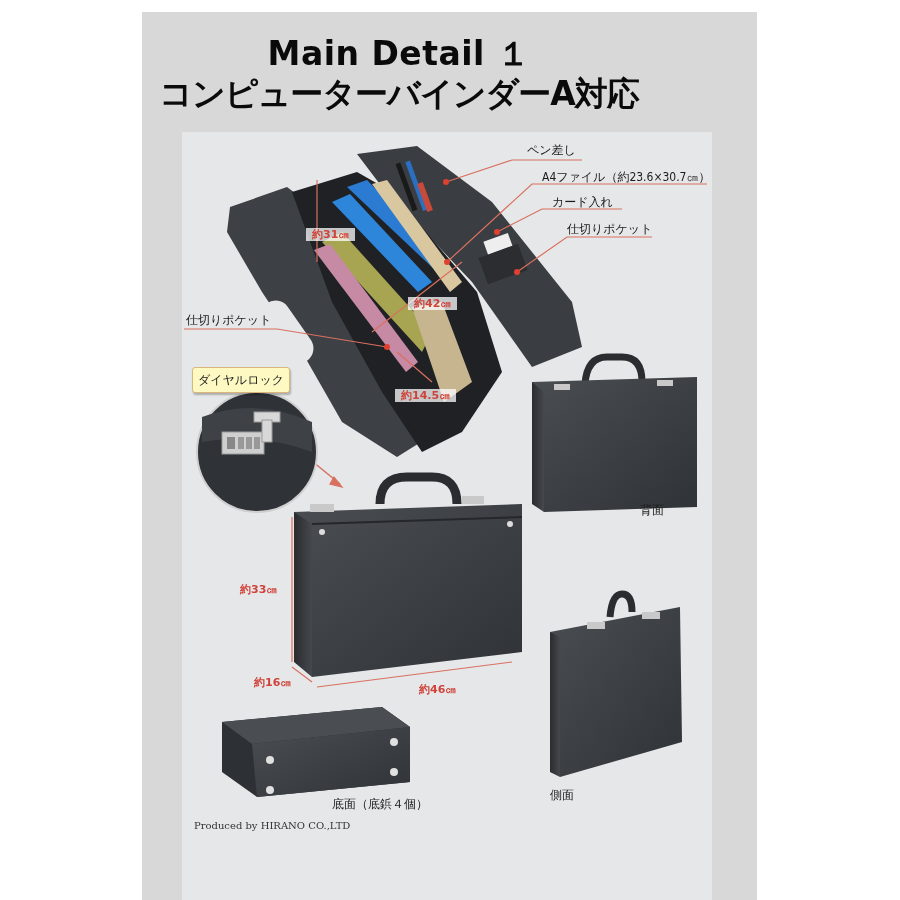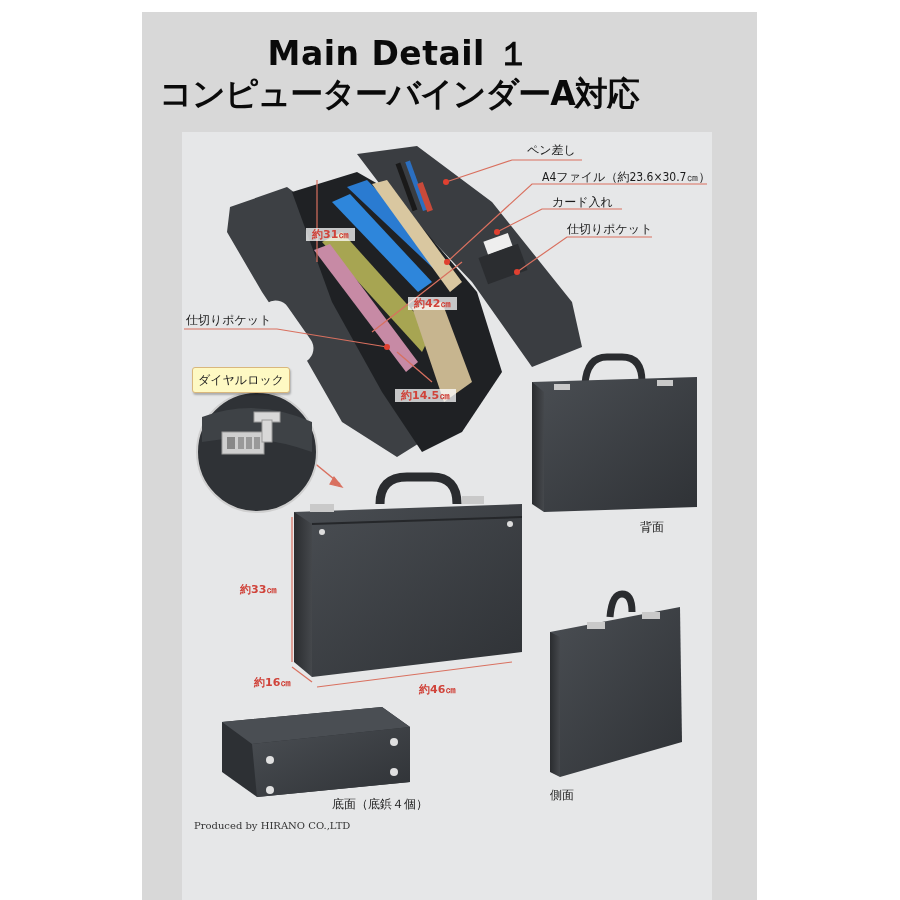--- a/index.html
+++ b/index.html
@@ -147,18 +147,18 @@
   <div class="dim" style="left:124px;top:95px;"><span class="dimbox">約31㎝</span></div>
   <div class="dim" style="left:226px;top:164px;"><span class="dimbox">約42㎝</span></div>
   <div class="dim" style="left:213px;top:216px;margin-top:40px;"><span class="dimbox">約14.5㎝</span></div>
 
   <div class="lockbox">ダイヤルロック</div>
 
   <div class="dim" style="left:58px;top:450px;">約33㎝</div>
   <div class="dim" style="left:72px;top:543px;">約16㎝</div>
   <div class="dim" style="left:237px;top:550px;">約46㎝</div>
 
-  <div class="lbl" style="left:458px;top:370px;margin-top:17px;">背面</div>
+  <div class="lbl" style="left:458px;top:370px;">背面</div>
   <div class="lbl" style="left:368px;top:655px;">側面</div>
   <div class="lbl" style="left:150px;top:664px;font-family:Liberation Serif, serif;">底面（底鋲４個）</div>
 
   <div class="credit">Produced by HIRANO CO.,LTD</div>
 </div>
 
 </body></html>

